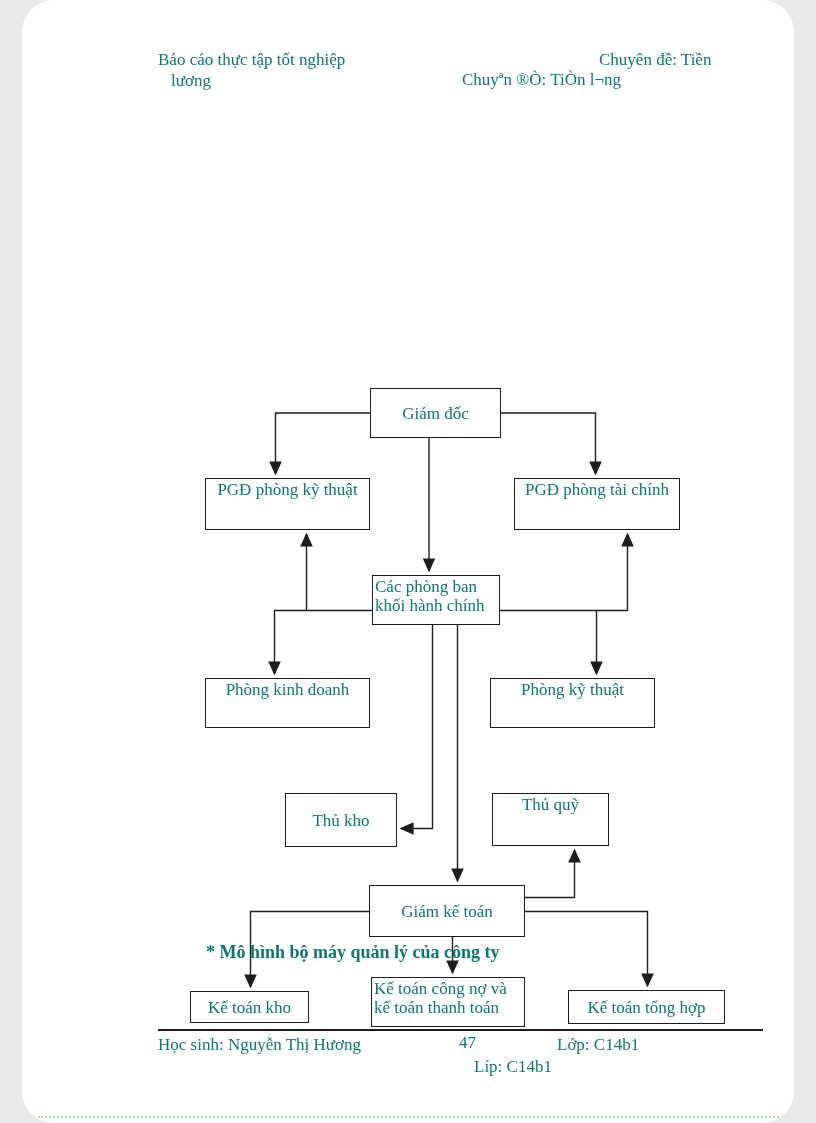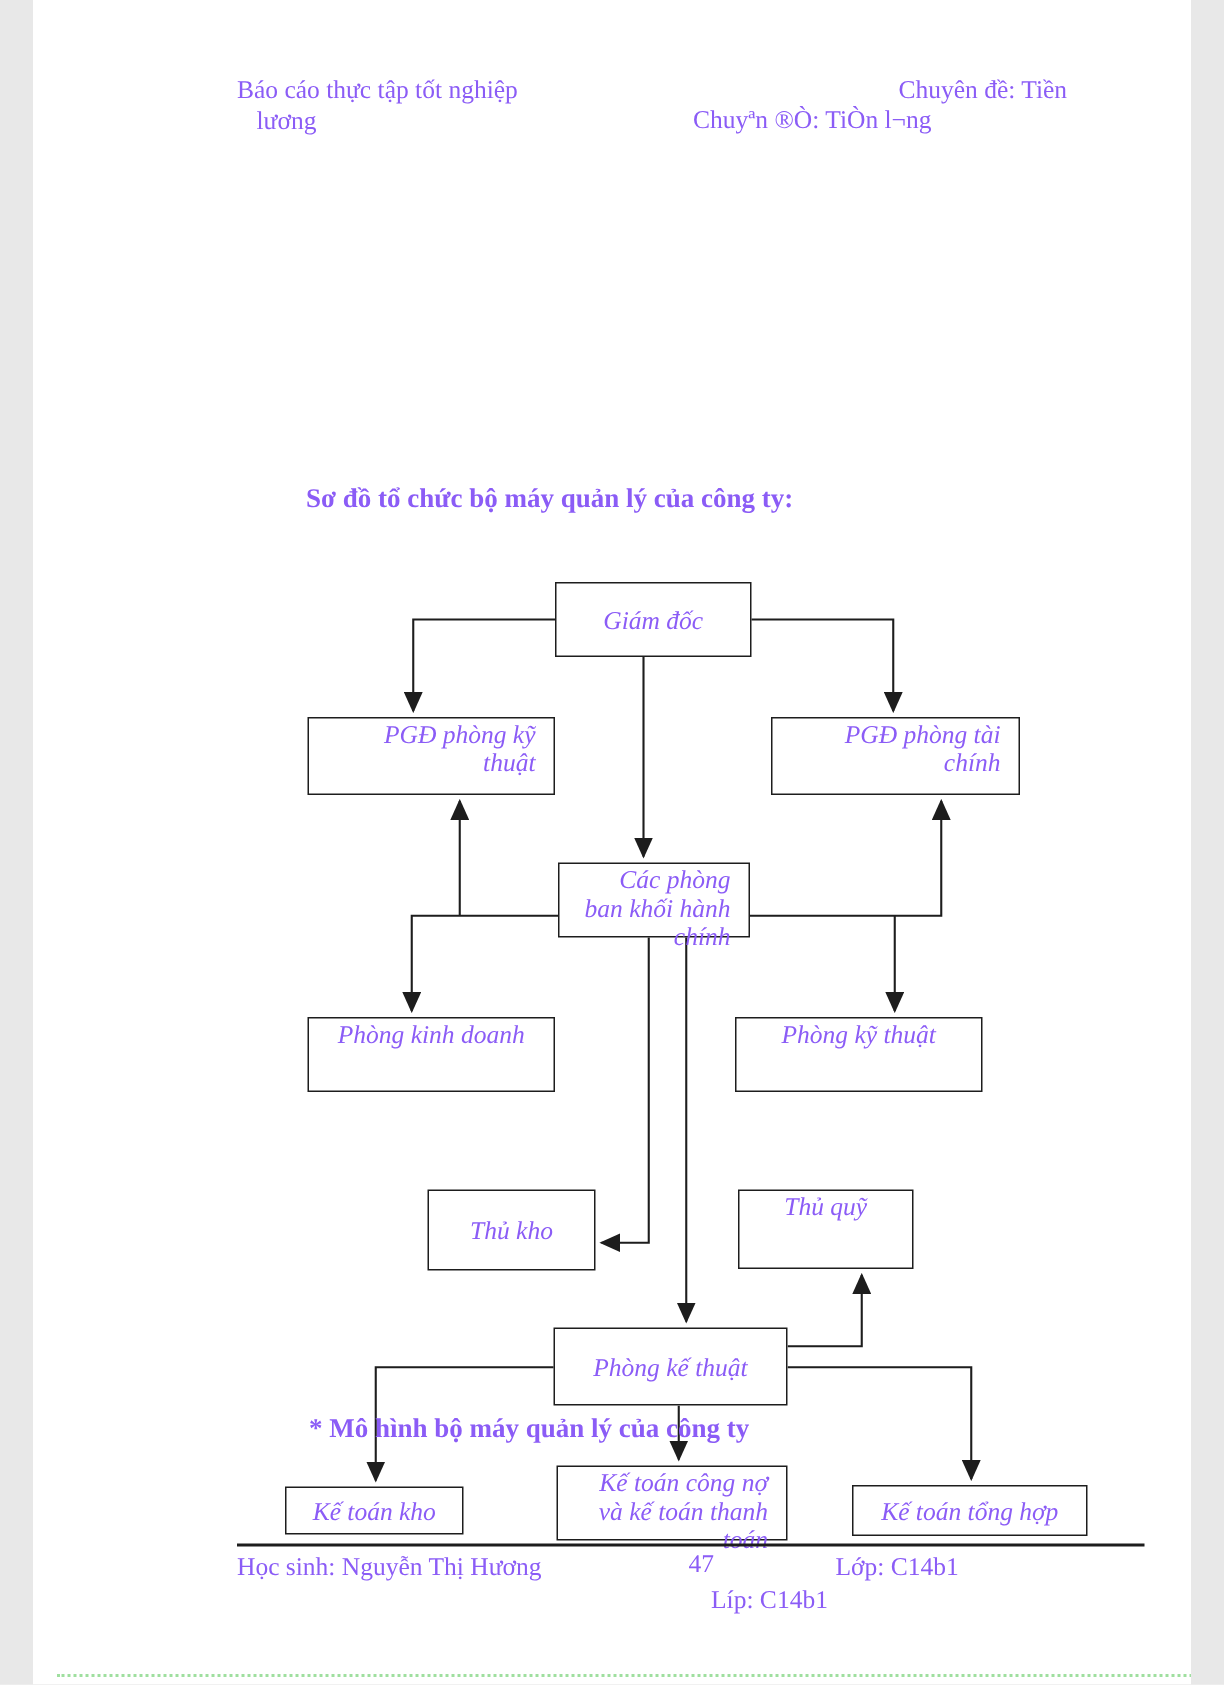--- a/index.html
+++ b/index.html
@@ -1,27 +1,27 @@
 <!DOCTYPE html>
 <html><head>
 <meta charset="utf-8">
 <style>
   html,body{margin:0;padding:0;background:#e8e8e8;}
   .page{
     position:relative;width:772px;height:1123px;margin:0 auto;
     background:#ffffff;overflow:hidden;
-    font-family:"Liberation Serif","DejaVu Serif",serif;color:#8b5cf6;
+    font-family:"Liberation Serif","DejaVu Serif",serif;color:#0f766e;border-radius:32px;
   }
   .txt{position:absolute;font-size:17px;white-space:nowrap;}
   .bold{font-weight:bold;font-size:18px;}
   
   .node{
     position:absolute;box-sizing:border-box;border:1.6px solid #1d1d1d;
     background:#ffffff;display:flex;justify-content:center;
-    font-size:17px;line-height:19px;text-align:right;padding:1px 12px;font-style:italic;
+    font-size:17px;line-height:19px;text-align:left;padding:1px 2px;
   }
   .node.top{align-items:flex-start;}
   .node.mid{align-items:center;}
   #n-giamdoc{left:348px;top:388px;width:131px;height:50px;}
   #n-pgdkt{left:183px;top:478px;width:165px;height:52px;}
   #n-pgdtc{left:492px;top:478px;width:166px;height:52px;}
   #n-cpb{left:350px;top:575px;width:128px;height:50px;}
   #n-pkd{left:183px;top:678px;width:165px;height:50px;}
   #n-pkt{left:468px;top:678px;width:165px;height:50px;}
   #n-thukho{left:263px;top:793px;width:112px;height:54px;}
@@ -39,21 +39,20 @@
 </head>
 <body>
 
 <div class="page">
 
   <span class="txt" style="left:136px;top:50px;">Báo cáo thực tập tốt nghiệp</span>
   <span class="txt" style="left:136px;top:71px;margin-left:13px;">lương</span>
   <span class="txt" style="left:577px;top:50px;">Chuyên đề: Tiền</span>
   <span class="txt" style="left:440px;top:70px;">Chuyªn ®Ò: TiÒn l¬ng</span>
 
-  <span class="txt bold" style="left:182px;top:322px;">Sơ đồ tổ chức bộ máy quản lý của công ty:</span>
 
   <svg id="connectors" width="816" height="1123" viewBox="0 0 816 1123">
     <defs>
       <marker id="arr" viewBox="0 0 10 9" refX="9" refY="4.5" markerWidth="10" markerHeight="9" orient="auto">
         <polygon points="0,0 10,4.5 0,9" fill="#1d1d1d"></polygon>
       </marker>
     </defs>
     <g fill="none" stroke="#1d1d1d" stroke-width="1.4">
       <path d="M348,413 H253.5 V474" marker-end="url(#arr)"></path>
       <path d="M478,413 H573.5 V474" marker-end="url(#arr)"></path>
@@ -89,21 +88,21 @@
   <div class="node mid" id="n-thukho">
       <span>Thủ kho</span>
     </div>
   <div class="node top" id="n-pkt">
       <span>Phòng kỹ thuật</span>
     </div>
   <div class="node top" id="n-thuquy">
       <span>Thủ quỹ</span>
     </div>
   <div class="node mid" id="n-pktoan">
-      <span>Phòng kế thuật</span>
+      <span>Giám kế toán</span>
     </div>
   <div class="node mid" id="n-ktkho">
       <span>Kế toán kho</span>
     </div>
   <div class="node top" id="n-ktcn">
       <span style="white-space:normal">Kế toán công nợ và kế toán thanh toán</span>
     </div>
   <div class="node mid" id="n-ktth">
       <span>Kế toán tổng hợp</span>
     </div>

